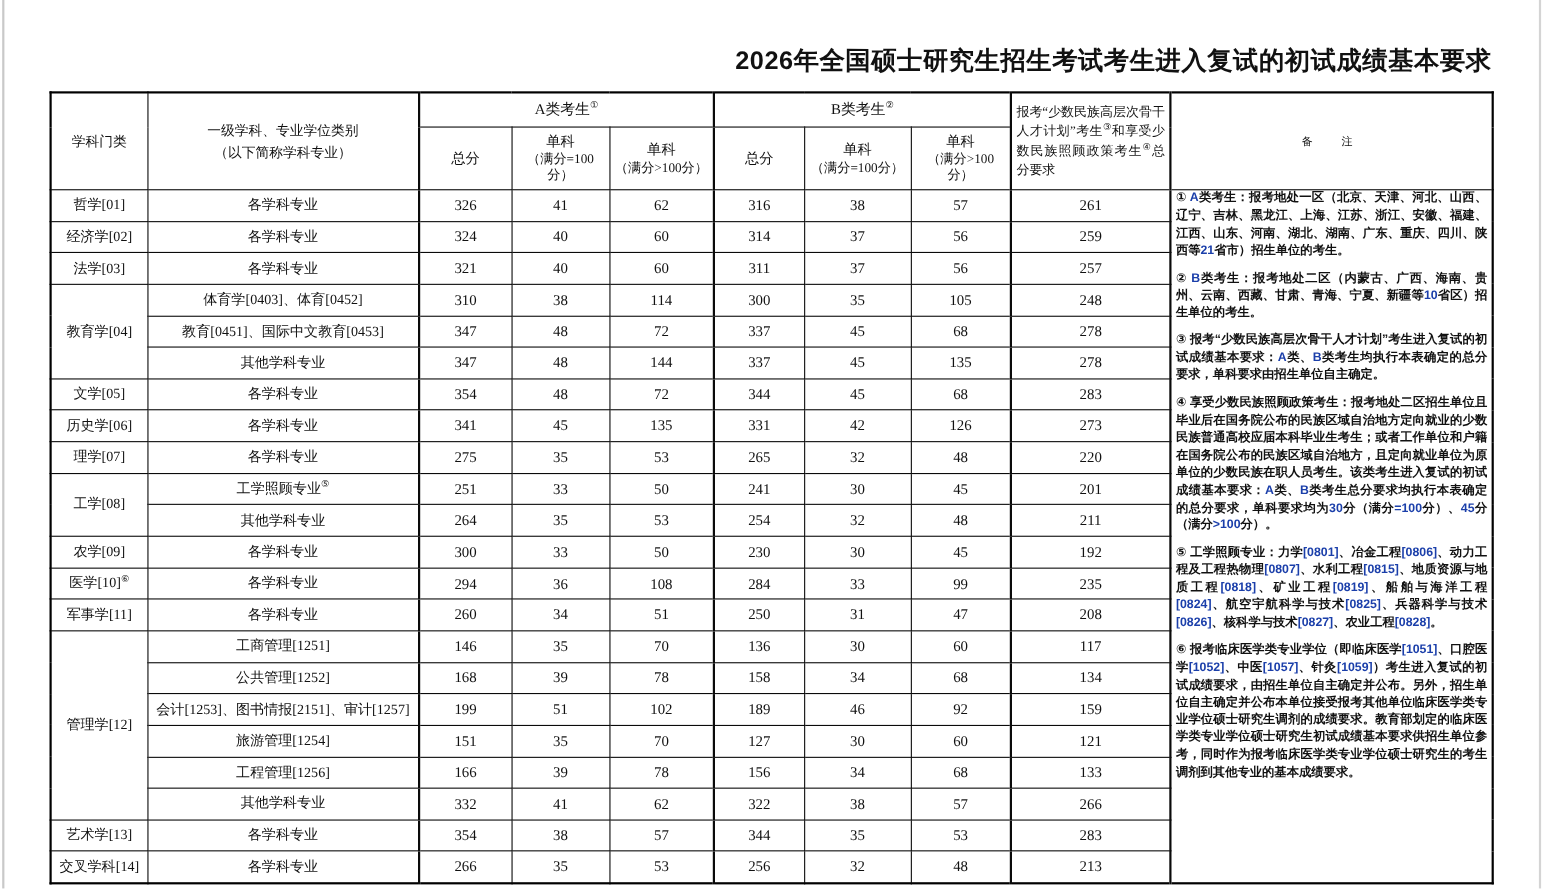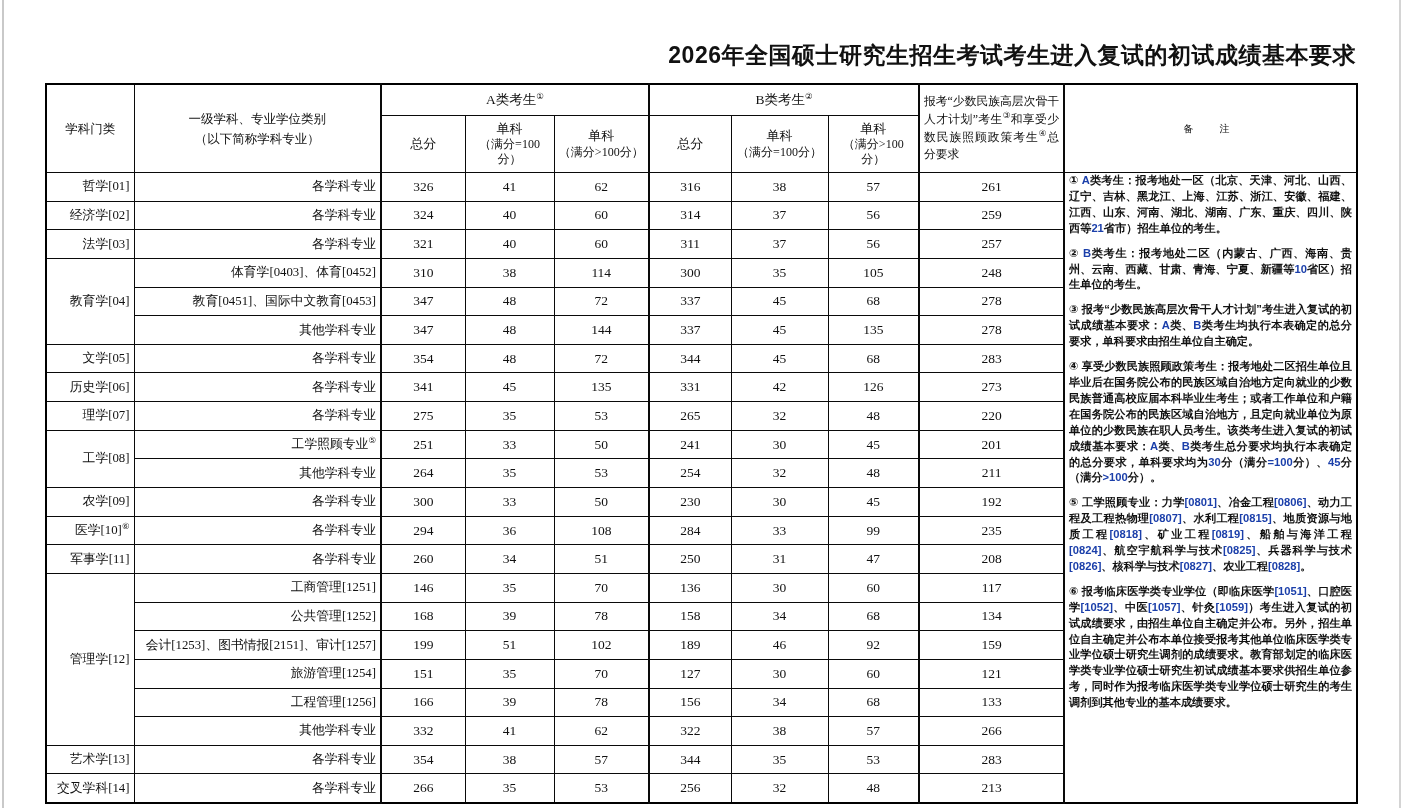--- a/index.html
+++ b/index.html
@@ -16,21 +16,21 @@
   #score-table{border:2.6px solid #000;}
   thead th{font-weight:400;text-align:center;font-size:13px;}
   .band-th{height:30px;font-size:13.5px;}
   .sub-th{height:56px;}
   .sub-small{font-size:12px;display:block;line-height:1.25;}
   .sub-main{font-size:13px;display:block;line-height:1.3;}
   .hdr-2line{font-size:12.5px;line-height:1.6;}
   .minority-th{font-size:11.8px;text-align:left;padding:2px 5px;line-height:1.5;
                text-align:justify;font-weight:400;}
   .remarks-th{font-size:10px;letter-spacing:8px;}
-  td.cat,td.major{font-size:12.8px;text-align:right;padding-left:6px;white-space:nowrap;margin-left:24px;}
+  td.cat,td.major{font-size:12.8px;text-align:center;padding-left:6px;white-space:nowrap;margin-left:24px;}
   td.num{font-size:13.5px;text-align:center;font-family:"Liberation Serif","DejaVu Serif",serif;}
   tr.body-row{height:28.65px;}
   tr.group-start td{border-top-width:2.2px;}
   .colsep-heavy{border-left-width:2.2px !important;}
   td.remarks{vertical-align:top;padding:5px 7px 5px 8px;}
   .remark-p{font-size:11.2px;font-weight:700;line-height:1.42;text-align:justify;
             margin:0 0 9px 0;font-family:"Liberation Sans","DejaVu Sans",sans-serif;}
   .remark-p:last-child{margin-bottom:0;}
   .blue{color:#1b3faa;}
   sup{font-size:8.5px;line-height:0;}

